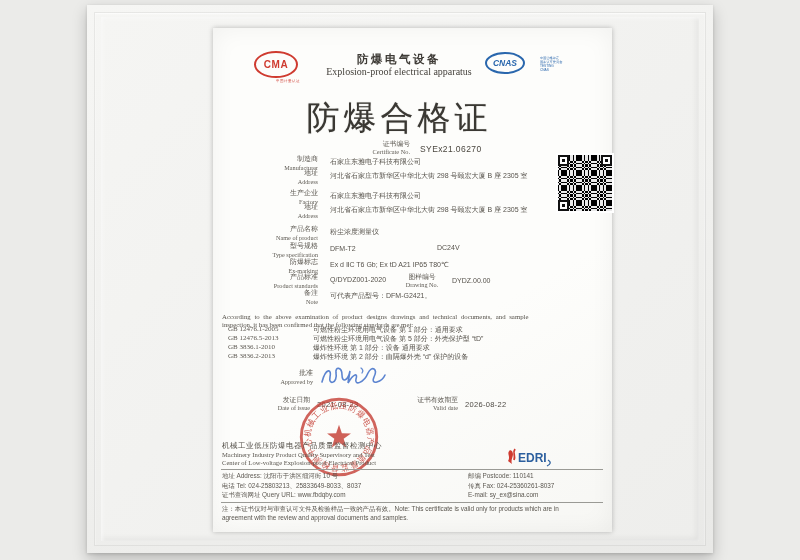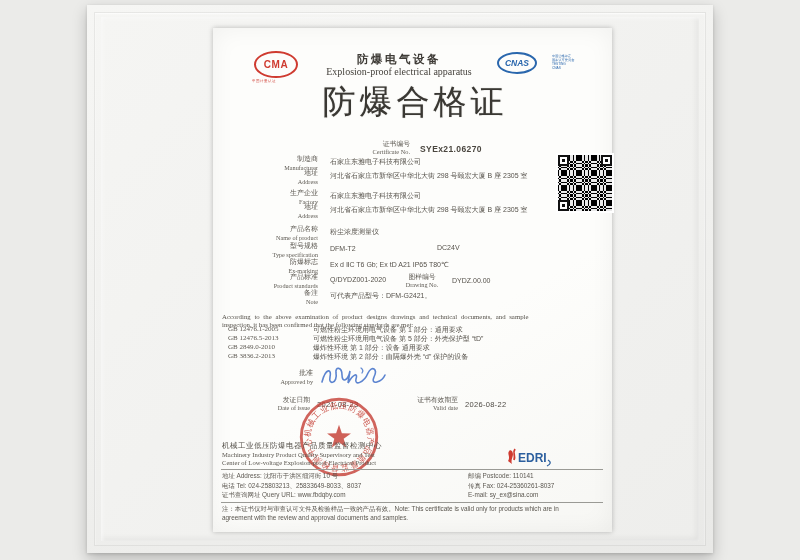--- a/index.html
+++ b/index.html
@@ -12,38 +12,38 @@
          box-shadow:inset 0 1px 2px rgba(255,255,255,.85);}
   .mat{position:absolute;left:14px;right:14px;top:12px;bottom:12px;
        background:linear-gradient(135deg,#f5f5f3 0%,#eeeeec 100%);
        box-shadow:inset 1px 1px 4px rgba(255,255,255,.8),inset -2px -2px 6px rgba(0,0,0,.07);}
   .paper{position:absolute;left:126px;top:23px;width:399px;height:504px;
          background:linear-gradient(150deg,#fdfdfb 60%,#f7f7f4 100%);
          box-shadow:0 0 5px rgba(0,0,0,.25),inset 0 0 24px rgba(0,0,0,.05);}
   .center-col{position:absolute;left:0;width:372px;text-align:center;}
   .hdr-cn{top:24px;font-size:11.5px;font-weight:bold;letter-spacing:2.5px;color:#3f3c37;}
   .hdr-en{top:38px;font-family:"Liberation Serif","DejaVu Serif",serif;font-size:10px;color:#46433d;}
-  .title-cn{top:52px;font-size:33px;letter-spacing:4px;color:#3a3833;text-shadow:0 0 1px rgba(58,56,51,.4);padding-left:16px;}
+  .title-cn{top:68px;font-size:33px;letter-spacing:4px;color:#3a3833;text-shadow:0 0 1px rgba(58,56,51,.4);}
   .title-en{top:93px;font-family:"Liberation Serif","DejaVu Serif",serif;font-weight:bold;font-size:15.5px;color:#2b2924;}
   
-  .cma{position:absolute;left:39px;top:23px;width:48px;text-align:left;}
+  .cma{position:absolute;left:39px;top:23px;width:48px;text-align:right;}
   .cma .oval{width:40px;height:23px;margin:0 auto;border:2px solid #cf3b30;border-radius:50%;
              display:flex;align-items:center;justify-content:center;
              color:#cf3b30;font-weight:bold;font-size:10px;letter-spacing:.5px;}
   .cma .sub{font-size:3.5px;color:#cf3b30;margin-top:1px;letter-spacing:.5px;}
-  .cnas{position:absolute;left:284px;top:24px;display:flex;gap:15px;}
+  .cnas{position:absolute;left:272px;top:24px;display:flex;gap:15px;align-items:center;}
   .cnas .oval{width:36px;height:18px;border:2px solid #2a67ad;border-radius:50%;
               display:flex;align-items:center;justify-content:center;
               color:#2a67ad;font-weight:bold;font-style:italic;font-size:8.5px;}
   .cnas .side{font-size:3.2px;line-height:1.3;color:#2a67ad;text-align:left;padding-top:2px;}
   
   .certlab{position:absolute;left:95px;width:102px;top:112px;text-align:right;line-height:1.2;color:#5e5a53;}
   .certlab .cn{font-size:6.8px;}
   .certlab .en{font-size:6.3px;font-family:"Liberation Serif","DejaVu Serif",serif;}
-  .certval{position:absolute;left:207px;top:116px;font-size:8.5px;font-weight:bold;
+  .certval{position:absolute;left:207px;top:116px;font-size:8.5px;font-weight:normal;
            letter-spacing:.4px;color:#4a463f;}
   
   .row{position:absolute;left:0;width:100%;}
   .lab{position:absolute;left:0;width:105px;text-align:right;line-height:1.25;color:#5e5a53;}
   .lab .cn{font-size:7px;}
   .lab .en{font-size:6.2px;font-family:"Liberation Serif","DejaVu Serif",serif;}
   .val{position:absolute;left:117px;top:2px;font-size:7px;color:#56524b;line-height:1.45;}
   .val.wide{width:236px;}
   .v2{position:absolute;left:224px;top:2px;font-size:7px;color:#56524b;}
   .xlab{position:absolute;left:186px;width:46px;text-align:center;line-height:1.25;color:#5e5a53;}
@@ -217,21 +217,21 @@
 
     <div class="stdrow" style="top:297px">
       <span class="code">GB 12476.1-2005</span>
       <span class="desc">可燃性粉尘环境用电气设备 第 1 部分：通用要求</span>
     </div>
     <div class="stdrow" style="top:306px">
       <span class="code">GB 12476.5-2013</span>
       <span class="desc">可燃性粉尘环境用电气设备 第 5 部分：外壳保护型 “tD”</span>
     </div>
     <div class="stdrow" style="top:315px">
-      <span class="code">GB 2849.0-2010</span>
+      <span class="code">GB 3836.1-2010</span>
       <span class="desc">爆炸性环境 第 1 部分：设备 通用要求</span>
     </div>
     <div class="stdrow" style="top:324px">
       <span class="code">GB 3836.2-2013</span>
       <span class="desc">爆炸性环境 第 2 部分：由隔爆外壳 “d” 保护的设备</span>
     </div>
 
     <div class="aplab">
       <div class="cn">批准</div>
       <div class="en">Approved by</div>

